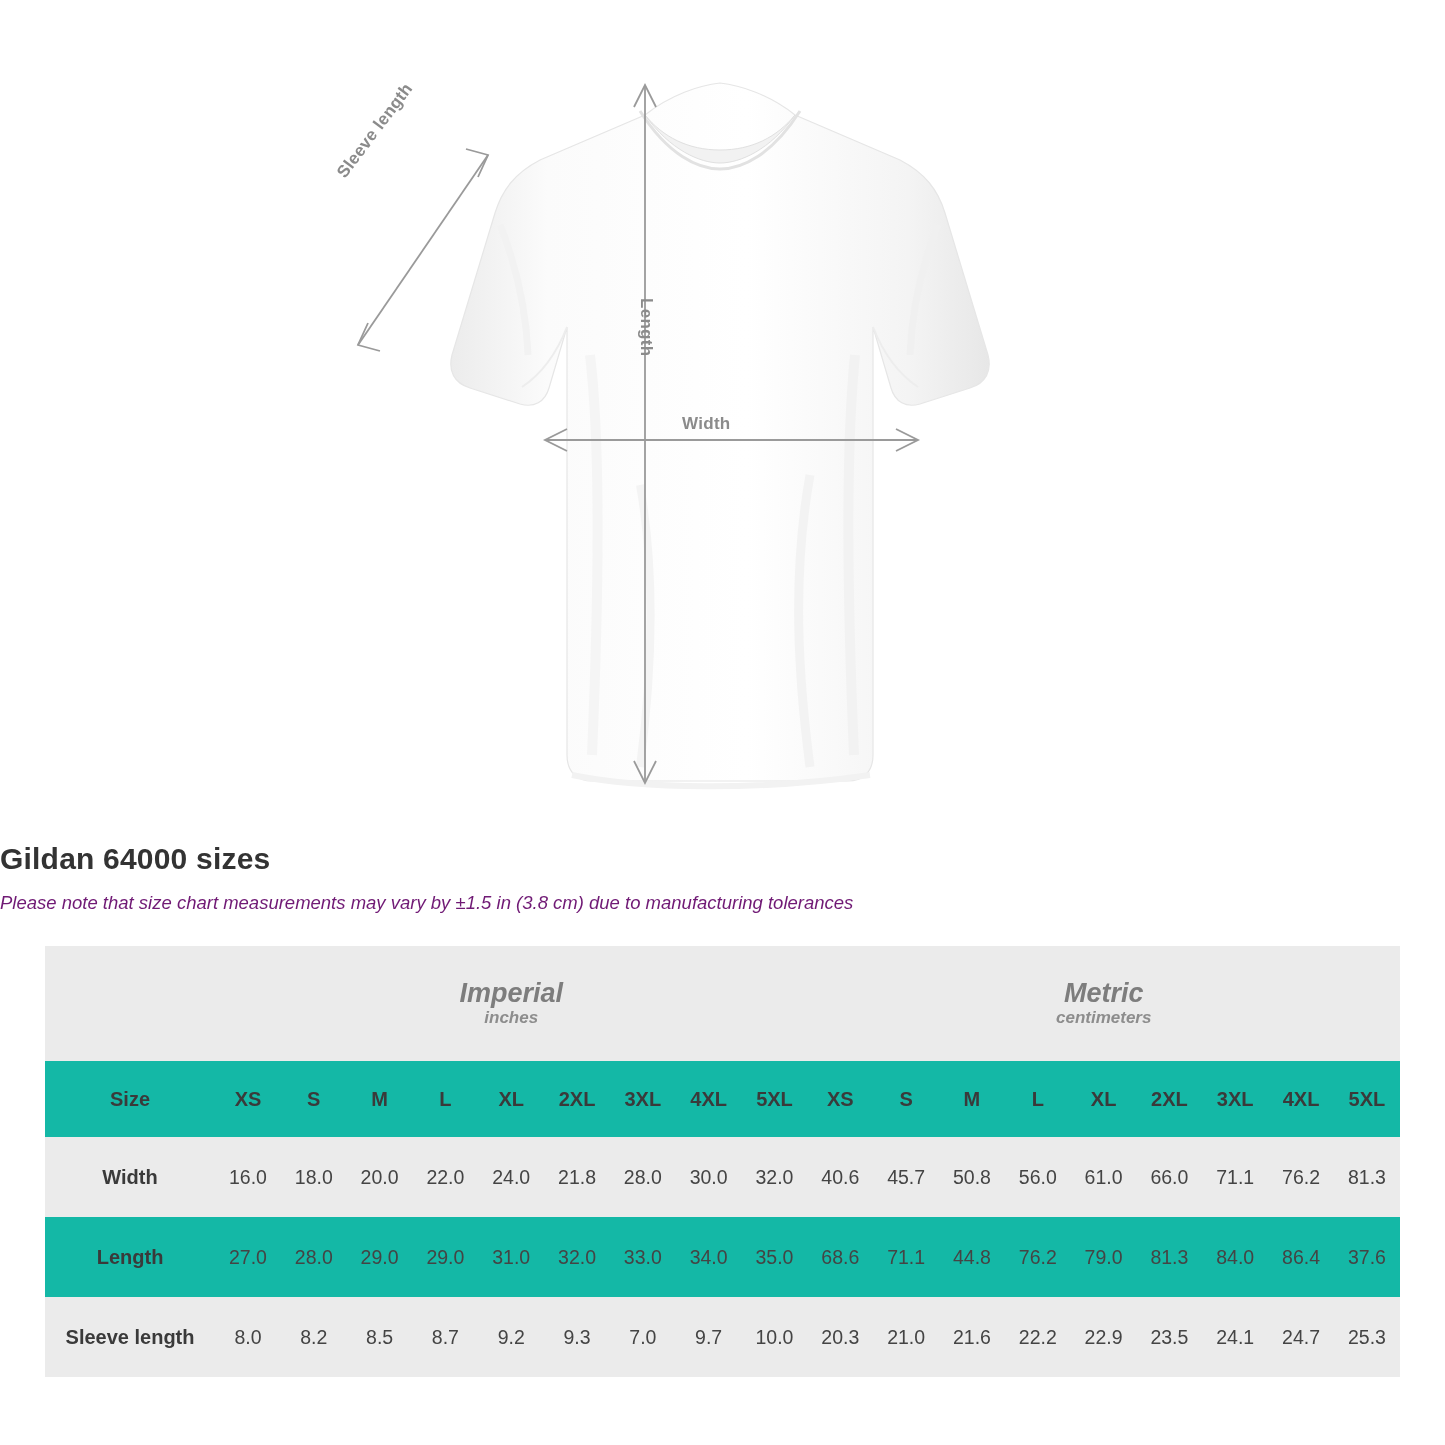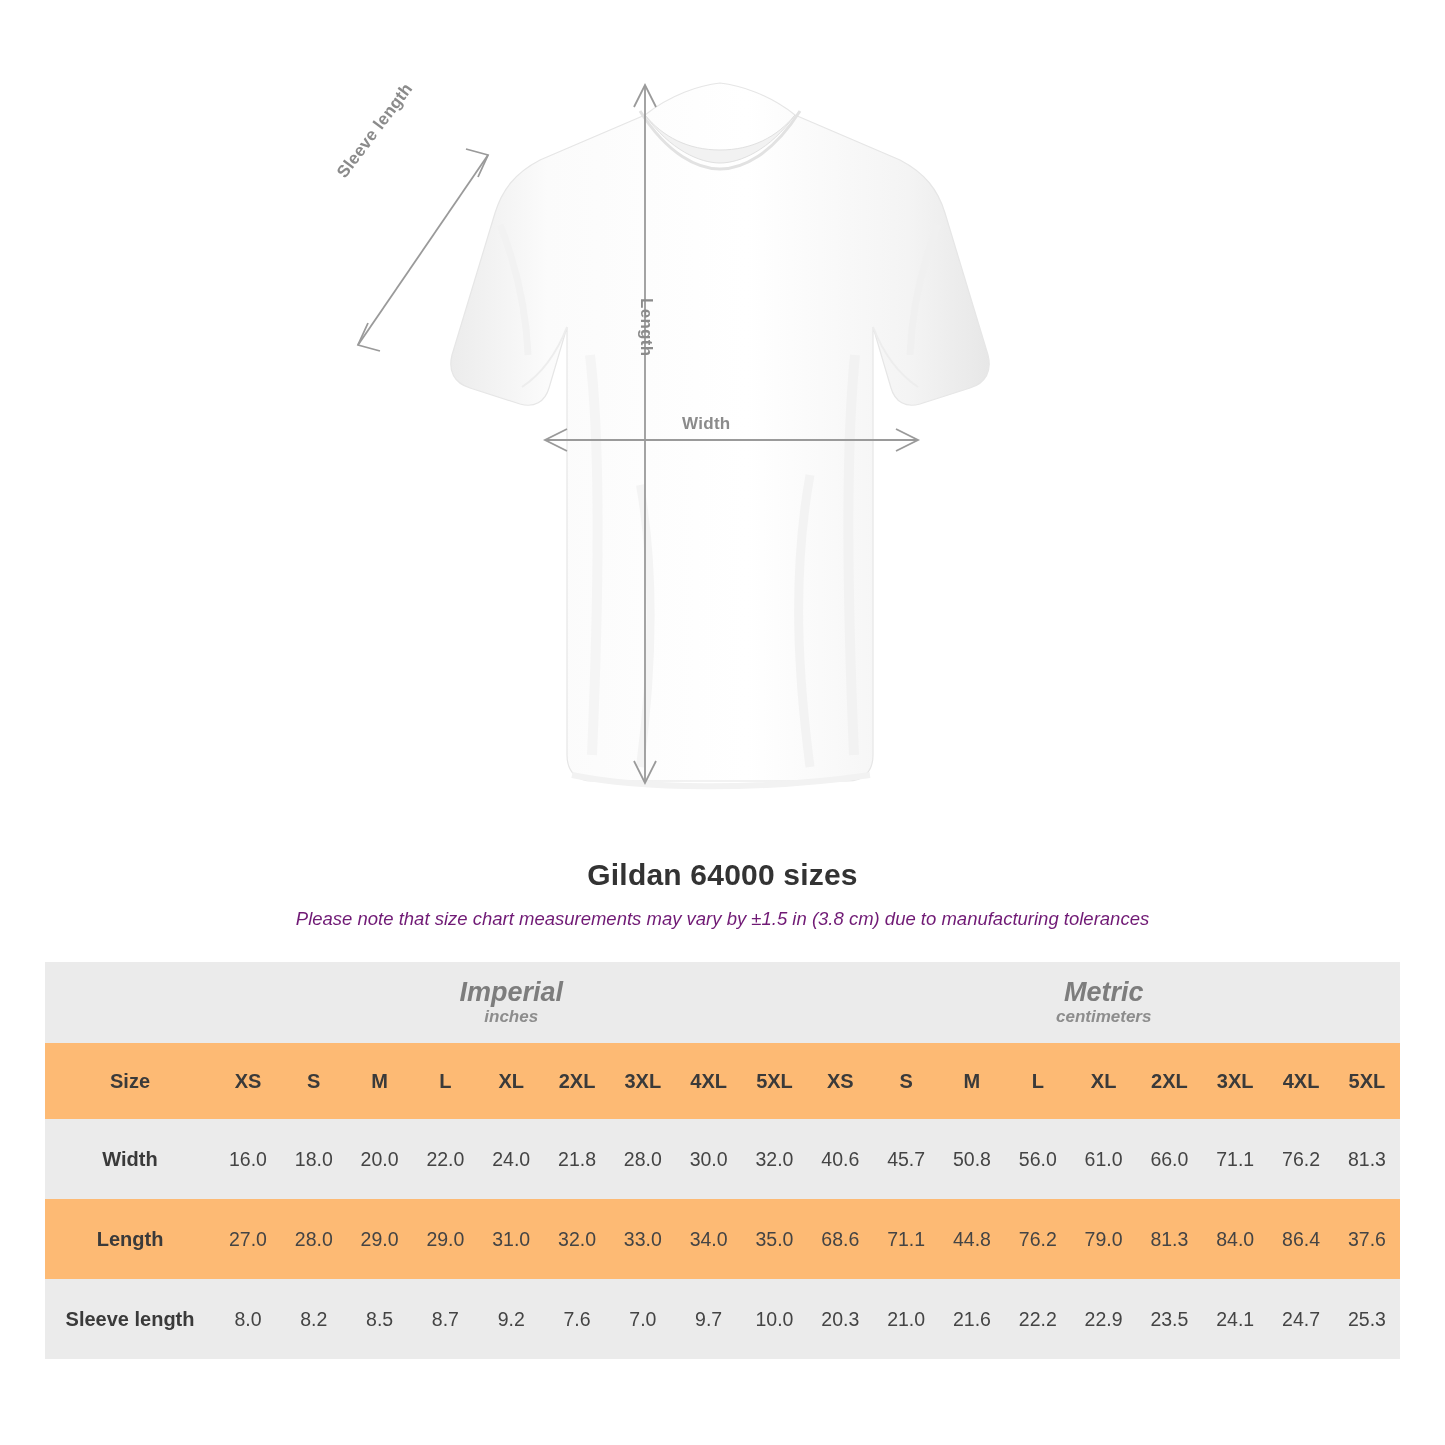--- a/index.html
+++ b/index.html
@@ -60,22 +60,21 @@
     transform-origin: left top;
   }
   .label-width {
     left: 682px;
     top: 414px;
   }
 
   
   .title-block {
     width: 1445px;
-    text-align: center;
-    margin-top: 28px;
+    margin-top: 12px;
   }
   .chart-title {
     font-size: 30px;
     font-weight: bold;
     color: #333333;
     margin: 0 0 16px 0;
     letter-spacing: 0.2px;
   }
   .chart-note {
     font-size: 18.5px;
@@ -94,21 +93,21 @@
     width: 100%;
     table-layout: fixed;
   }
   table.size-table th,
   table.size-table td {
     border: none;
     padding: 0;
   }
 
   .unit-head {
-    height: 81px;
+    height: 115px;
     background: #ebebeb;
     text-align: center;
     vertical-align: middle;
   }
   .unit-head .unit-name {
     font-size: 27px;
     font-weight: bold;
     font-style: italic;
     color: #7d7d7d;
     line-height: 1.1;
@@ -121,21 +120,21 @@
   .unit-head.blank { background: #ebebeb; }
 
   tr.row-size td, tr.row-size th {
     height: 76px;
     background: #ffffff;
   }
   tr.row-alt td, tr.row-alt th {
     background: #ebebeb;
   }
   tr.row-plain td, tr.row-plain th {
-    background: #fdba74;
+    background: #14b8a6;
   }
   td.cell, th.cell {
     height: 80px;
     text-align: center;
     vertical-align: middle;
     font-size: 19.5px;
     color: #444444;
   }
   th.rowhead {
     text-align: center;
@@ -346,21 +345,21 @@
         <td class="cell">86.4</td>
         <td class="cell">37.6</td>
       </tr>
       <tr class="row-alt">
         <th class="rowhead">Sleeve length</th>
         <td class="cell">8.0</td>
         <td class="cell">8.2</td>
         <td class="cell">8.5</td>
         <td class="cell">8.7</td>
         <td class="cell">9.2</td>
-        <td class="cell">7.6</td>
+        <td class="cell">9.3</td>
         <td class="cell">7.0</td>
         <td class="cell">9.7</td>
         <td class="cell">10.0</td>
         <td class="cell">20.3</td>
         <td class="cell">21.0</td>
         <td class="cell">21.6</td>
         <td class="cell">22.2</td>
         <td class="cell">22.9</td>
         <td class="cell">23.5</td>
         <td class="cell">24.1</td>

